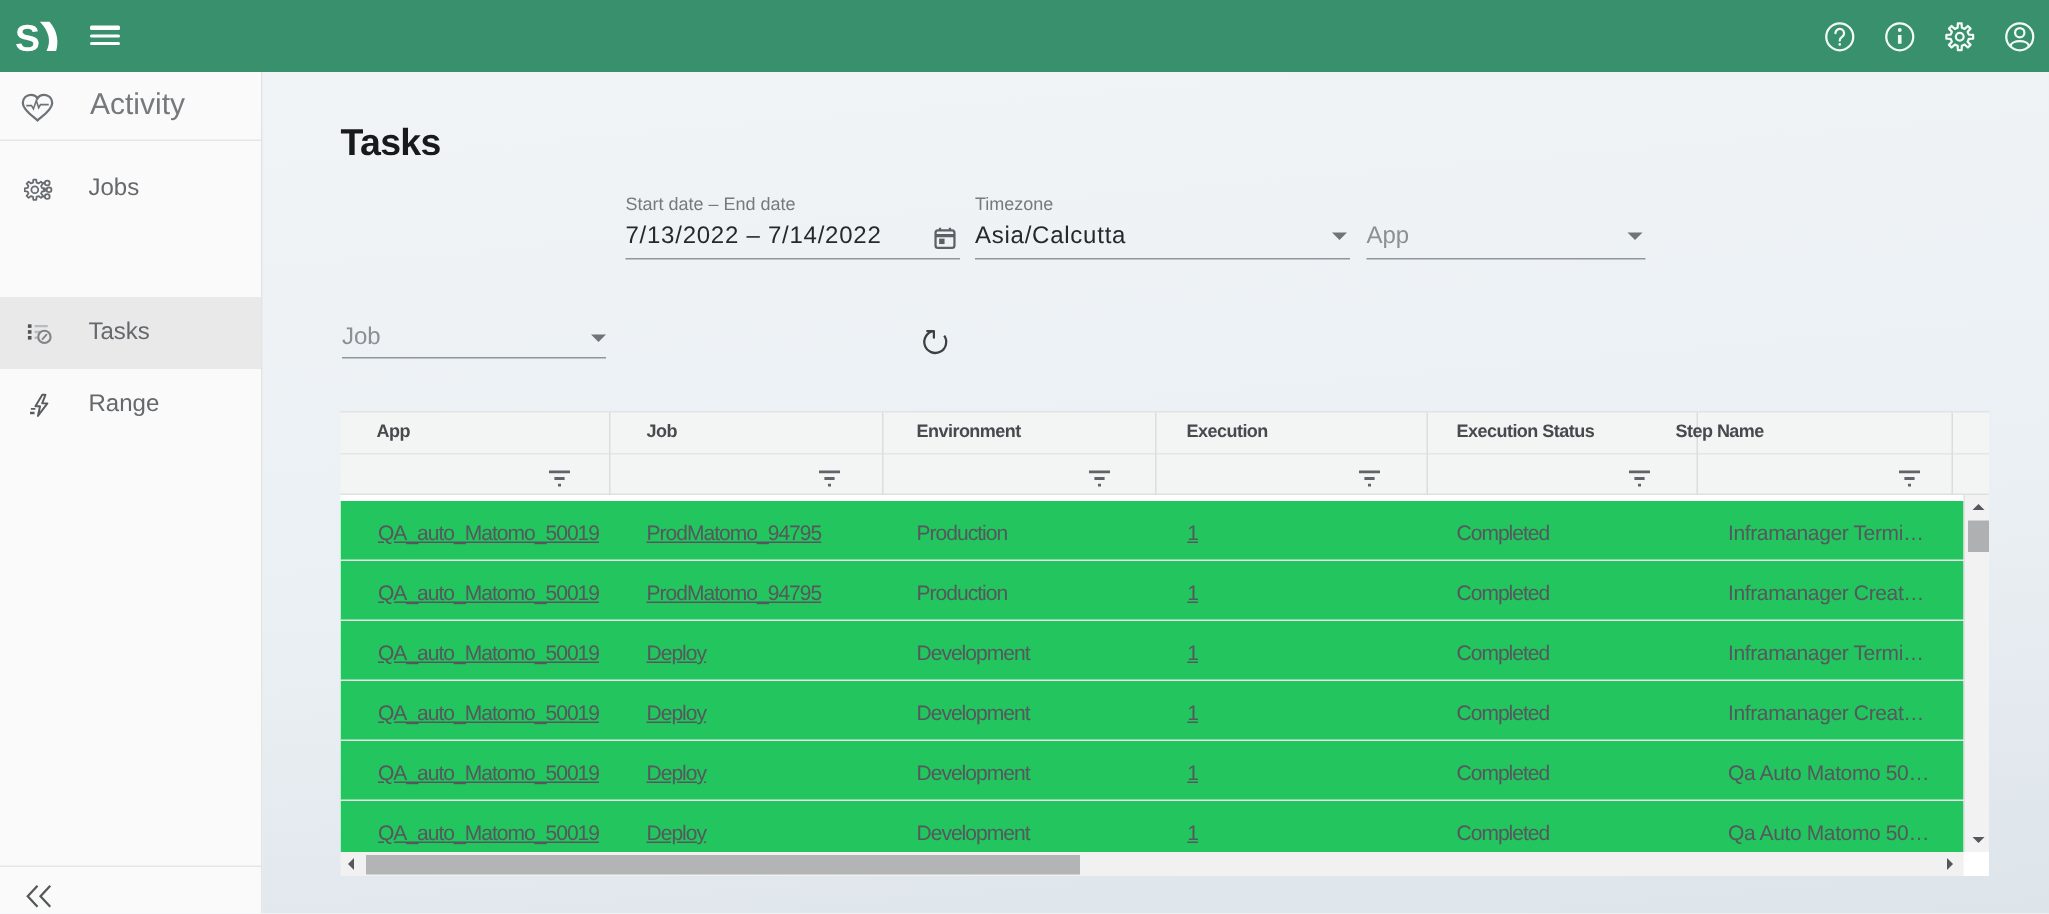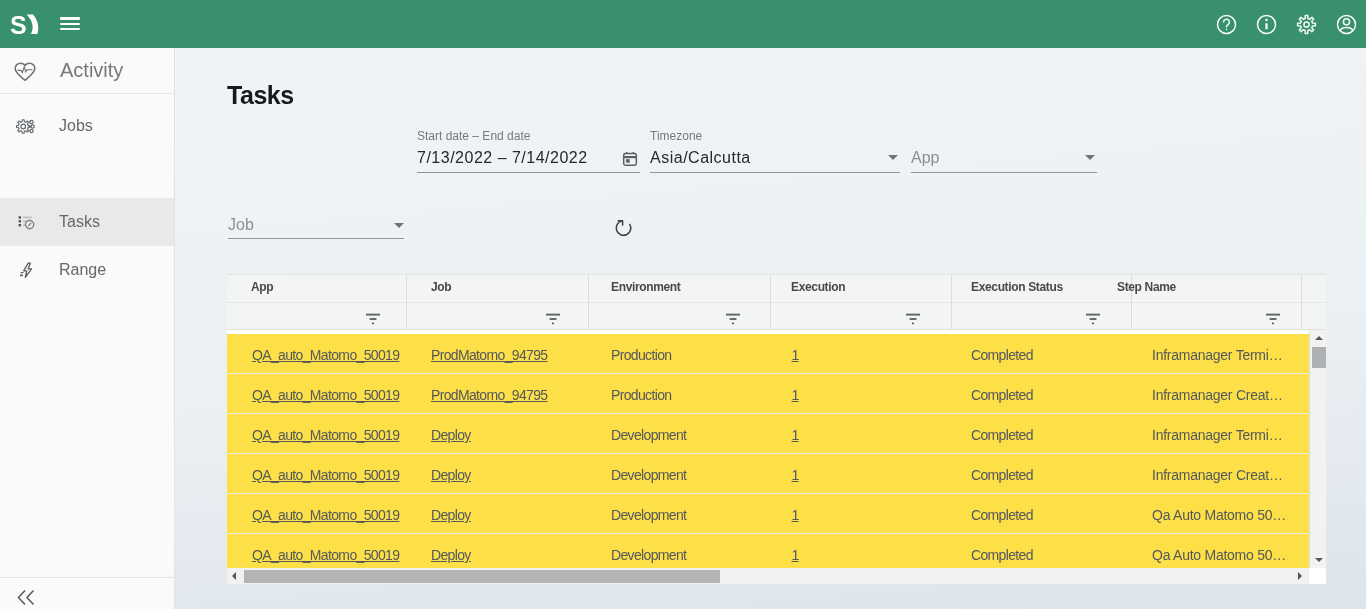--- a/index.html
+++ b/index.html
@@ -40,21 +40,21 @@
 
 #btn-download { position:absolute; left:1044px; top:129px; width:107px; height:35px; border:1px solid #d3d6d8; border-radius:4px; font-size:13px; font-weight:bold; color:#31a277; text-align:center; line-height:33px; letter-spacing:0.2px; }
 
 
 #table { position:absolute; left:227px; top:274px; width:1099px; height:310px; }
 #thead { position:absolute; left:0; top:0; width:1099px; height:56px; background:#f3f4f4; border-top:1px solid #e2e3e3; border-bottom:1px solid #dfe0e0; }
 #hsep  { position:absolute; left:0; top:27px; width:1099px; height:1px; background:#e4e5e5; }
 .hcell { position:absolute; top:4.5px; font-size:12px; font-weight:bold; color:#47494d; white-space:nowrap; letter-spacing:-0.35px; }
 .vsep  { position:absolute; top:0; width:1px; height:55px; background:#dcdddd; }
 #rows  { position:absolute; left:0; top:56px; width:1099px; height:239px; background:#fff; overflow:hidden; }
-.row   { position:absolute; left:0; width:1099px; height:40px; border-bottom:1px solid #e9eaea; background:#fde047;padding-left:32px; }
+.row   { position:absolute; left:0; width:1099px; height:40px; border-bottom:1px solid #e9eaea; background:#22c55e;padding-left:32px; }
 .cell  { position:absolute; top:13px; font-size:14px; color:#55585c; white-space:nowrap; letter-spacing:-0.65px; }
 .lnk   { text-decoration:underline; }
 
 #vsb { position:absolute; left:1082px; top:56px; width:17px; height:239px; background:#f2f2f2; border-left:1px solid #e2e2e2; }
 #vthumb { position:absolute; left:1.5px; top:17px; width:14px; height:21px; background:#aeb0b2; }
 #hsb { position:absolute; left:0; top:294px; width:1082px; height:16px; background:#f1f1f1; }
 #hthumb { position:absolute; left:17px; top:1.5px; width:476px; height:13px; background:#b2b4b6; }
 #corner { position:absolute; left:1082px; top:294px; width:17px; height:16px; background:#fff; }
 .tri { position:absolute; width:0; height:0; }
 </style>

